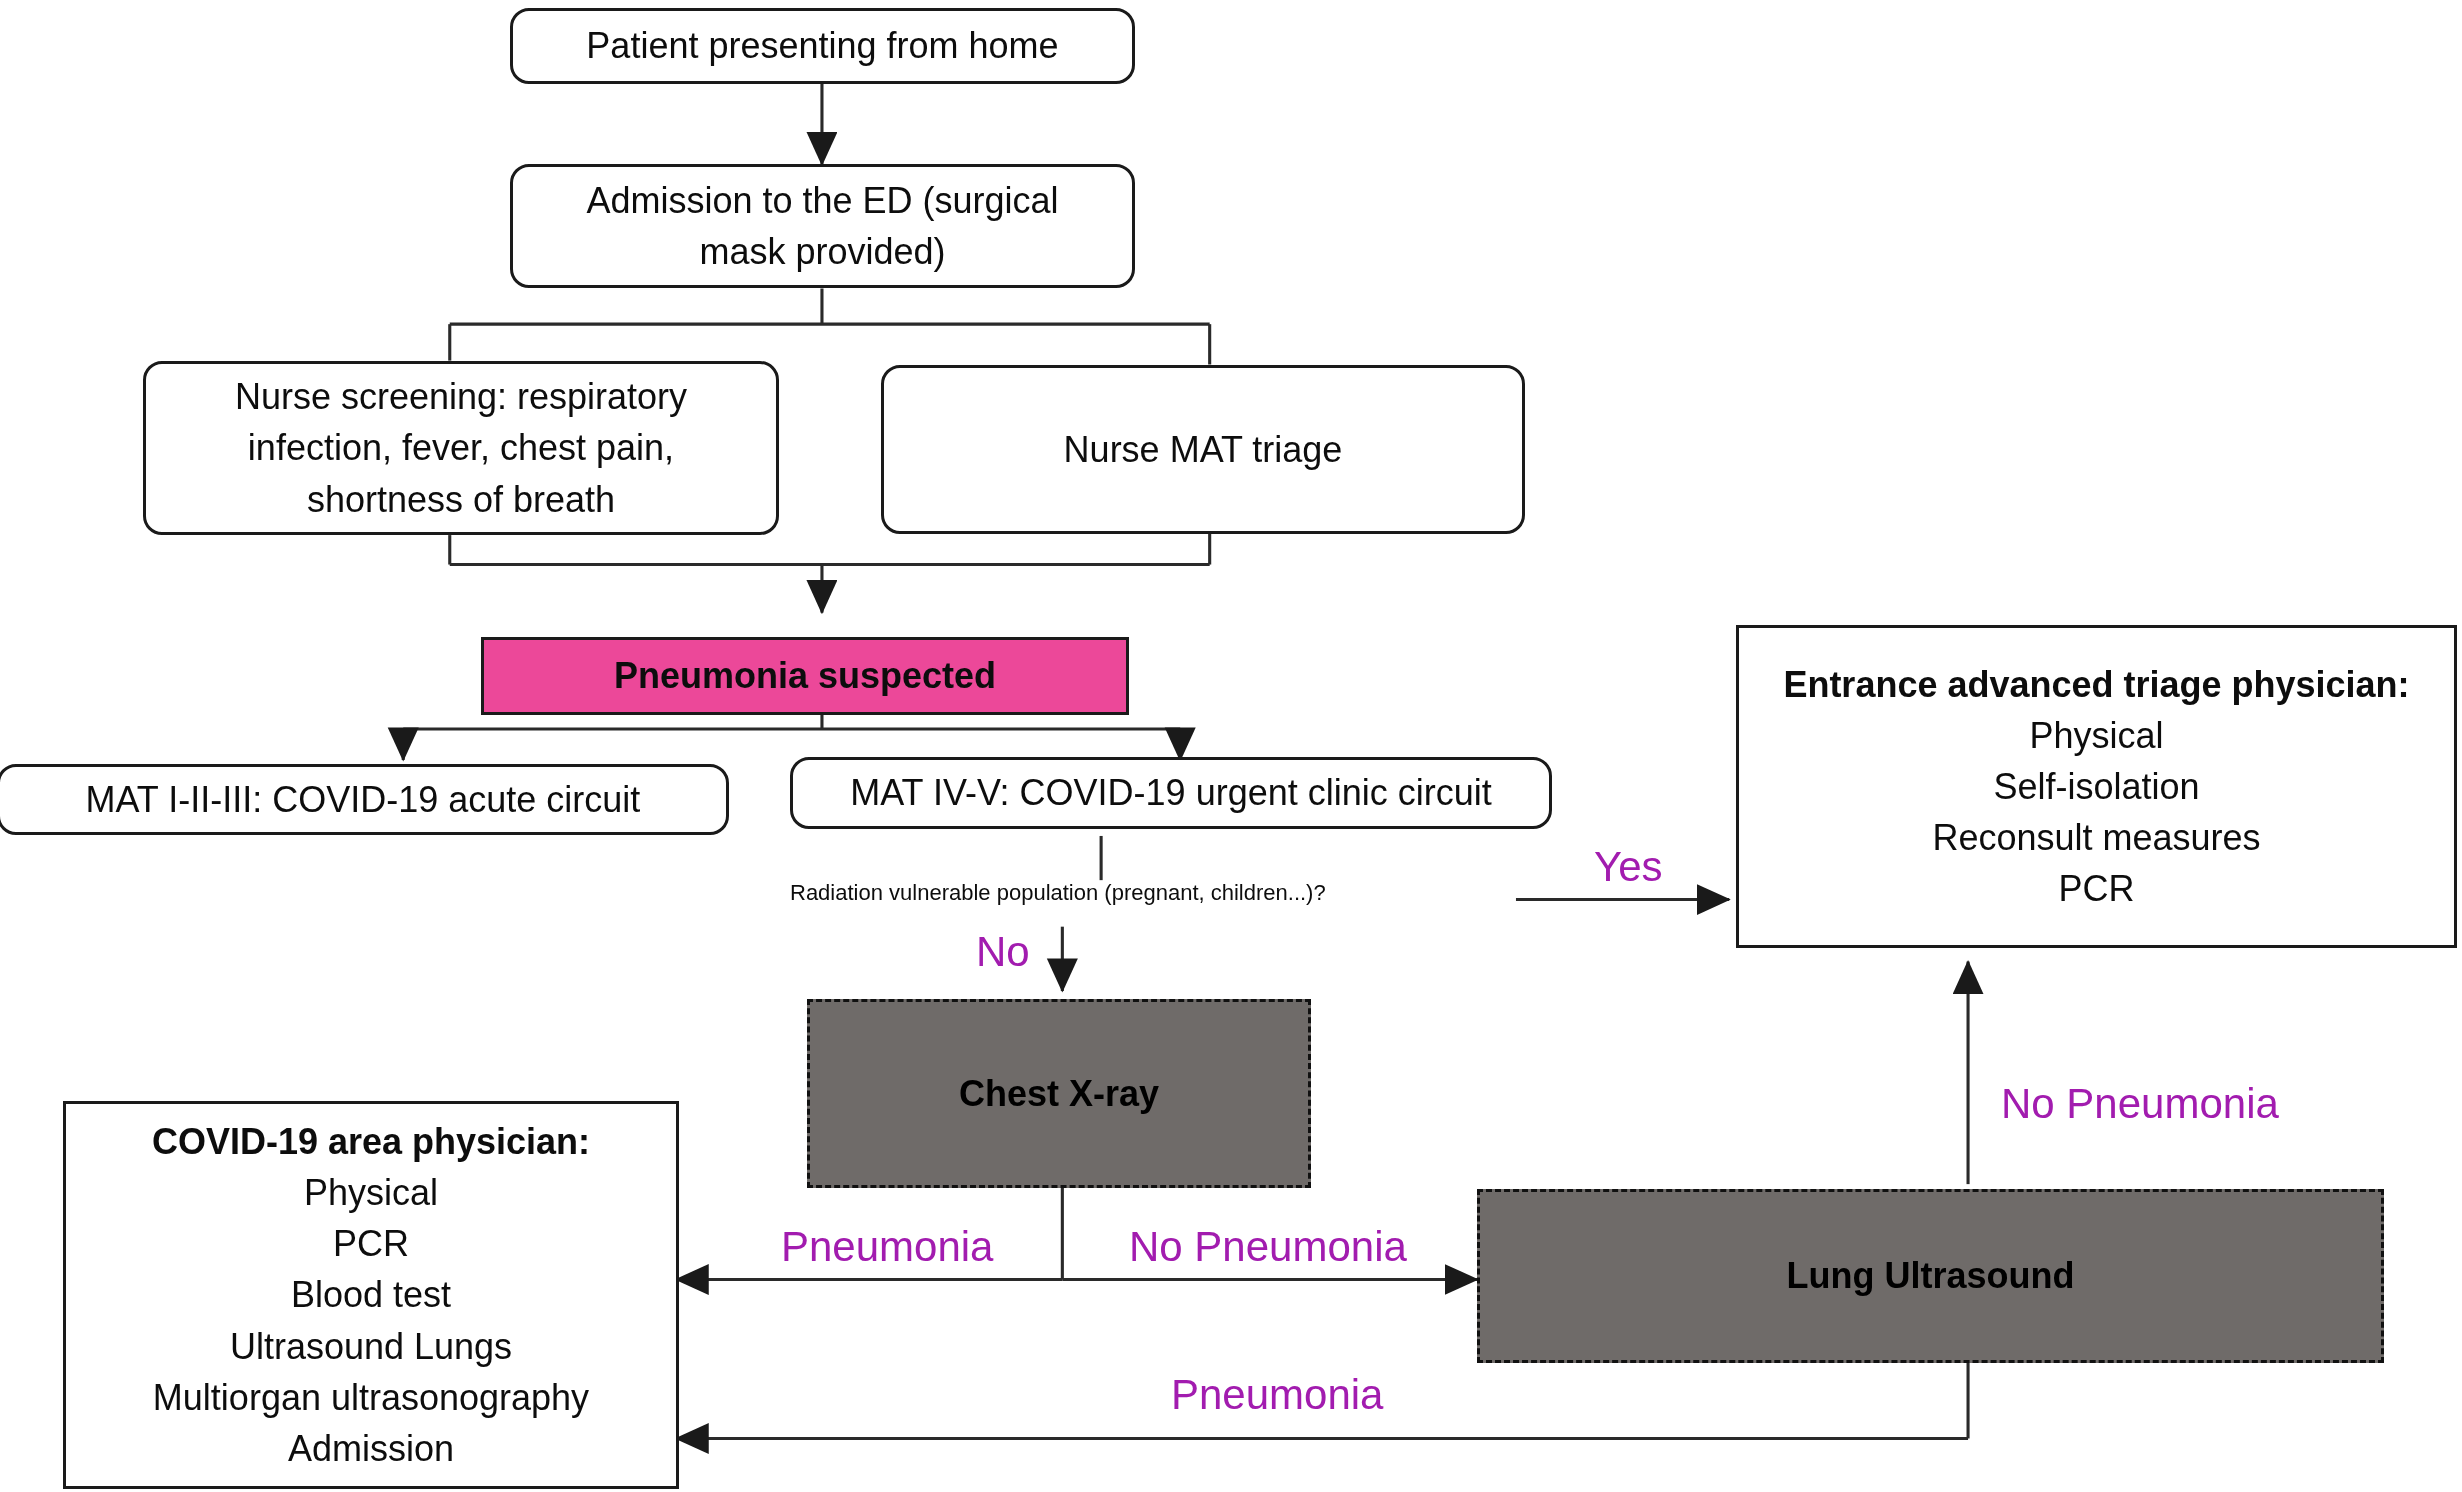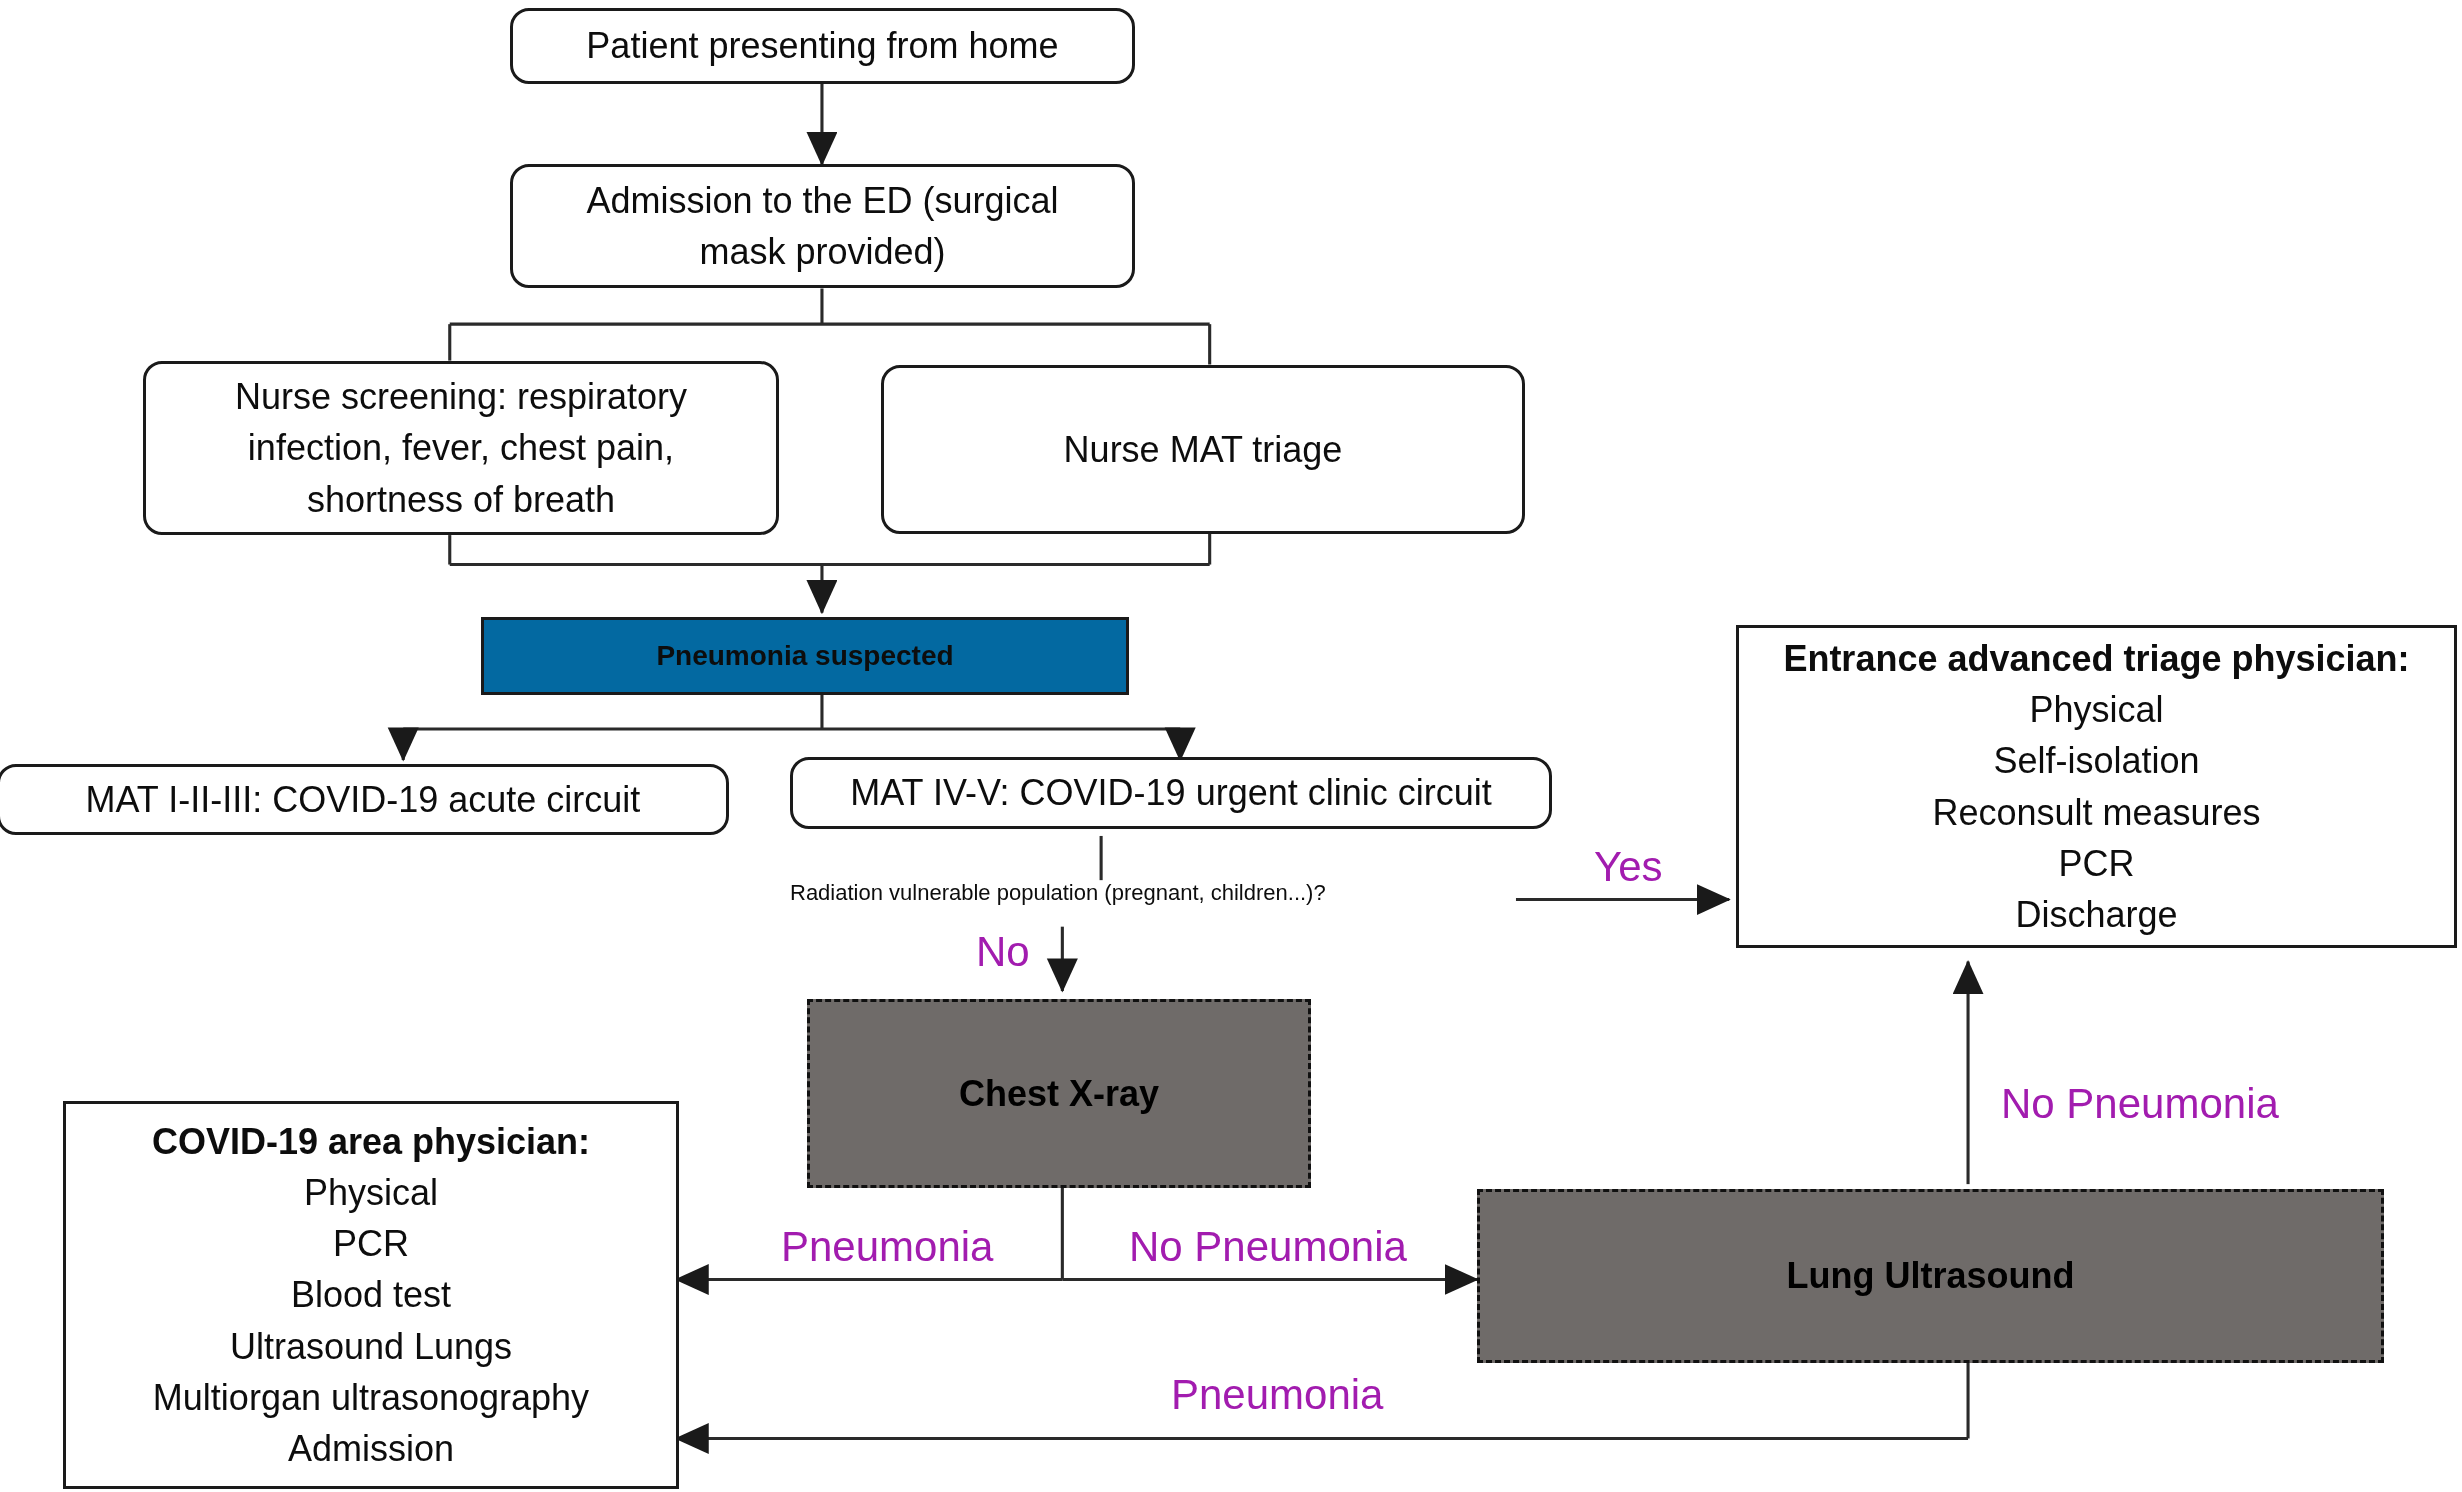--- a/index.html
+++ b/index.html
@@ -33,23 +33,24 @@
     text-align: center;
     background: #ffffff;
     border: 3.1px solid #1a1a1a;
     color: #0d0d0d;
     line-height: 1.42;
     z-index: 3;
   }
   .node .line { display: block; width: 100%; }
   .n-plain { font-size: 36px; font-weight: 400; border-radius: 19px; }
   .n-accent {
-    background: #0369a1;
-    font-size: 28px;
+    background: #ec4899;
+    font-size: 36px;
     font-weight: 700;
+    margin-top: 20px;
   }
   .n-filled {
     background: #6f6b69;
     border: 3.9px dashed #111111;
     color: #000000;
     font-size: 36px;
     font-weight: 700;
   }
   .n-list { font-size: 36px; font-weight: 400; }
   .n-list .hd { font-weight: 700; }
@@ -159,21 +160,20 @@
   <div class="node n-filled" style="left:1477px; top:1189px; width:907px; height:174px;">
     <span class="line">Lung Ultrasound</span>
   </div>
 
   <div class="node n-list" style="left:1736px; top:625px; width:721px; height:323px;">
     <span class="line hd">Entrance advanced triage physician:</span>
     <span class="line">Physical</span>
     <span class="line">Self-isolation</span>
     <span class="line">Reconsult measures</span>
     <span class="line">PCR</span>
-    <span class="line">Discharge</span>
   </div>
 
   <div class="node n-list" style="left:43px; top:1101px; width:616px; height:388px;margin-left:20px;">
     <span class="line hd">COVID-19 area physician:</span>
     <span class="line">Physical</span>
     <span class="line">PCR</span>
     <span class="line">Blood test</span>
     <span class="line">Ultrasound Lungs</span>
     <span class="line">Multiorgan ultrasonography</span>
     <span class="line">Admission</span>

